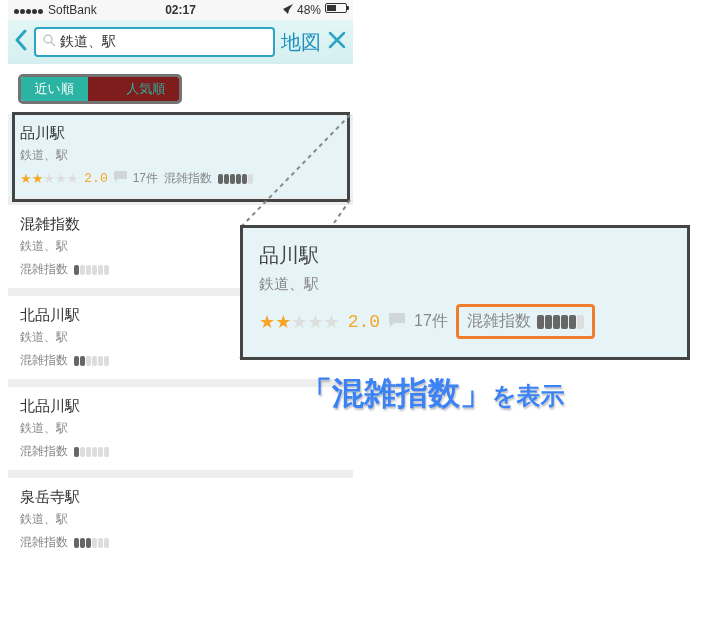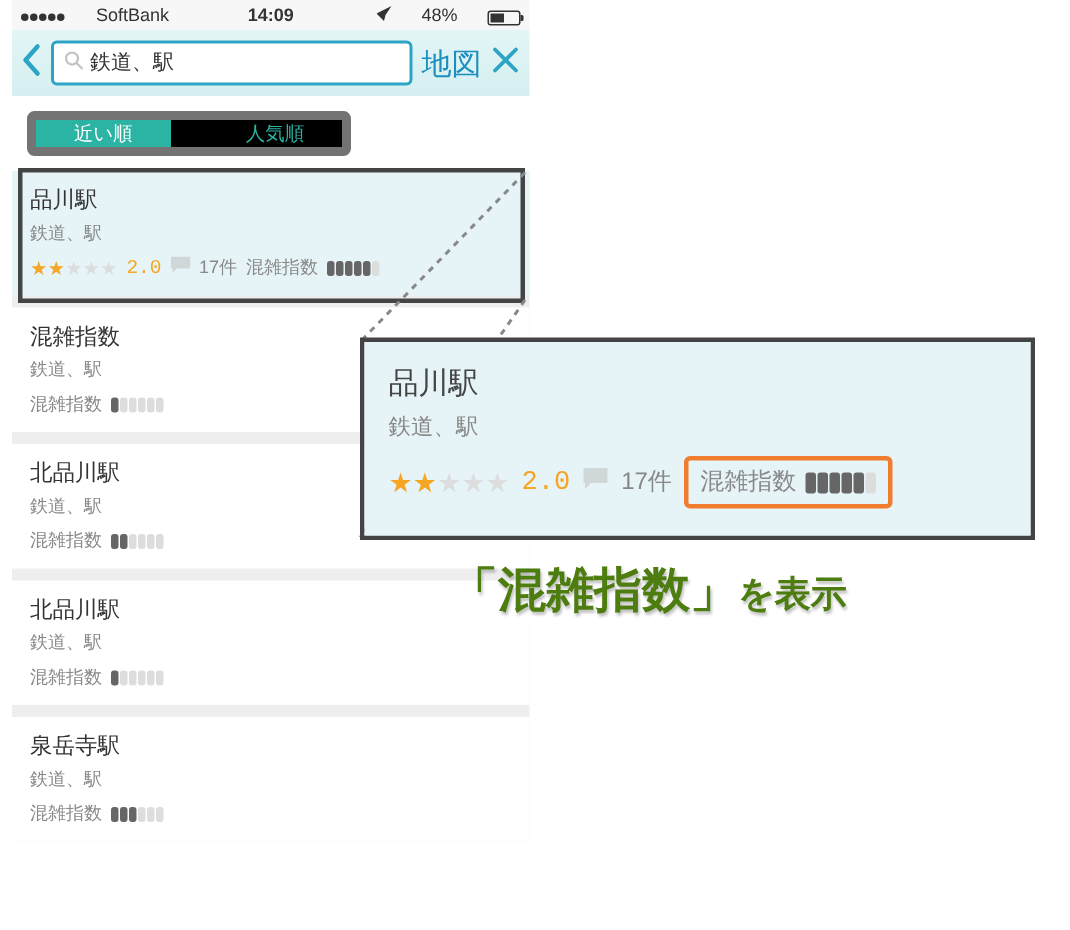--- a/index.html
+++ b/index.html
@@ -2,43 +2,43 @@
 <html><head>
 <meta charset="utf-8">
 <style>
   * { box-sizing: border-box; margin: 0; padding: 0; font-family: -apple-system, "Hiragino Sans", "Hiragino Kaku Gothic ProN", Meiryo, sans-serif; }
   body { width: 713px; height: 620px; background: #fff; position: relative; overflow: hidden; }
 
   .phone { position: absolute; left: 8px; top: 0; width: 345px; height: 620px; background: #fff; }
 
   
   .status { height: 20px; font-size: 12px; color: #333; display: flex; align-items: center; padding: 0 6px; justify-content: space-between; background:#f7f7f7;}
-  .status .left, .status .right { display:flex; align-items:flex-end; gap:20px;}
+  .status .left, .status .right { display:flex; align-items:flex-start; gap:4px;}
   .status .dots span{ display:inline-block;width:5px;height:5px;border-radius:50%;background:#333;margin-right:1px;}
   .status .clock{position:absolute; left:50%; transform:translateX(-50%); font-weight:600;}
   .battery{display:inline-flex;align-items:center;}
   .battery .body{width:22px;height:10px;border:1px solid #333;border-radius:2px;position:relative;}
   .battery .body::after{content:"";position:absolute;right:-3px;top:2px;width:2px;height:4px;background:#333;border-radius:0 1px 1px 0;}
   .battery .fill{position:absolute;left:1px;top:1px;bottom:1px;width:45%;background:#333;}
 
   
   .search-header{height:44px;background:linear-gradient(#e3f6f6,#d5eff0);display:flex;align-items:center;padding:0 6px;gap:6px;}
   .back-chevron svg{width:14px;height:22px;}
   .search-box{flex:1;height:30px;border:2px solid #2da4c4;border-radius:4px;background:#fff;display:flex;align-items:center;padding:0 6px;gap:4px;}
   .search-box .mag svg{width:14px;height:14px;opacity:.5;}
   .search-box .query{font-size:14px;color:#333;}
   .map-link{color:#1d8fbf;font-size:20px;}
   .close-x svg{width:20px;height:20px;}
 
   
   .segment{height:50px;display:flex;align-items:center;padding:0 10px;background:#fff;}
-  .seg-control{display:flex;border:6px solid #737373;border-radius:5px;overflow:hidden;height:30px;width:216px;}
+  .seg-control{display:flex;border:3px solid #737373;border-radius:5px;overflow:hidden;height:30px;width:164px;}
   .seg-control div{flex:1;display:flex;align-items:center;justify-content:center;font-size:13px;}
   .seg-control .active{background:#2bb3a3;color:#fff;}
-  .seg-control .inactive{background:#000000;color:#2bb3a3;padding-left:25px;}
+  .seg-control .inactive{background:#7f1d1d;color:#2bb3a3;padding-left:25px;}
 
   
   .list{background:#eee;}
   .card{background:#fff;margin-bottom:8px;padding:10px 12px;}
   .card.highlight{background:#e6f4f8;}
   .card .title{font-size:15px;color:#333;margin-bottom:4px;}
   .card .subtitle{font-size:12px;color:#888;margin-bottom:6px;}
   .meta{display:flex;align-items:center;gap:6px;font-size:12px;color:#888;}
   .stars{display:inline-flex;}
   .stars span{color:#ddd;font-size:13px;line-height:1;}
@@ -58,34 +58,34 @@
   .zoom-card .subtitle{font-size:15px;color:#888;margin-bottom:10px;}
   .zoom-meta{display:flex;align-items:center;gap:8px;font-size:16px;color:#888;}
   .zoom-meta .stars span{font-size:18px;}
   .zoom-meta .rating{font-size:18px;}
   .zoom-meta .comment-ico svg{width:18px;height:16px;}
   .crowd-box{border:3px solid #f07d2e;border-radius:4px;padding:4px 8px;display:inline-flex;align-items:center;gap:6px;}
   .zoom-meta .crowd-icons span{width:7px;height:14px;border-radius:2px;}
 
   .guide-lines line{stroke:#888;stroke-width:2;stroke-dasharray:4 4;}
 
-  .annotation{position:absolute; left:300px; top:372px; font-size:32px; font-weight:700; color:#4d7c0f; text-shadow:1px 2px 2px rgba(0,0,0,.25);}
+  .annotation{position:absolute; left:300px; top:372px; font-size:32px; font-weight:700; color:#3b82f6; text-shadow:1px 2px 2px rgba(0,0,0,.25);}
   .annotation .sm{font-size:24px;}
 </style>
 </head>
 <body>
 
 <div class="phone">
 
   <div class="status">
     <div class="left">
       <span class="dots"><span></span><span></span><span></span><span></span><span></span></span>
       <span>SoftBank</span>
     </div>
-    <span class="clock">14:09</span>
+    <span class="clock">02:17</span>
     <div class="right">
       <span>
         <svg viewBox="0 0 10 10" width="10" height="10">
             <path d="M0 5 L10 0 L6 6 L5 10 Z" fill="#333"></path>
           </svg>
       </span>
       <span>48%</span>
       <span class="battery">
           <span class="body">
             <span class="fill"></span>

